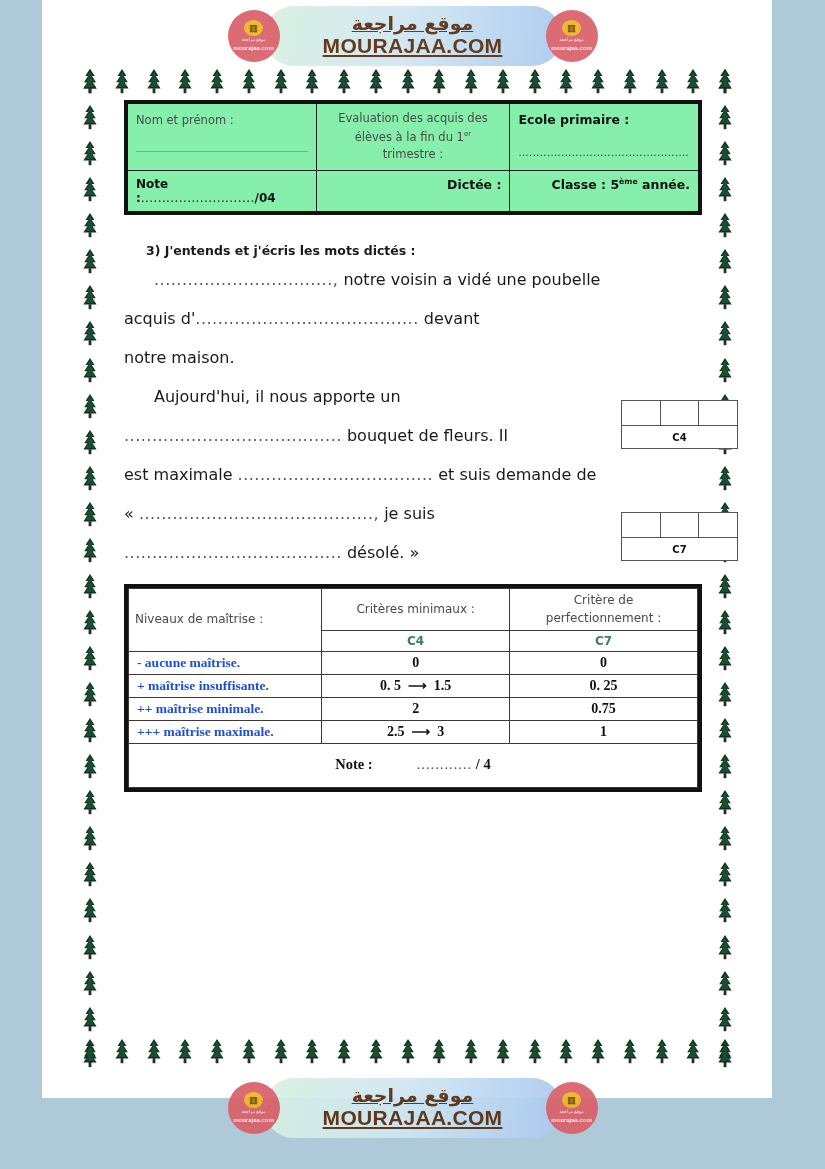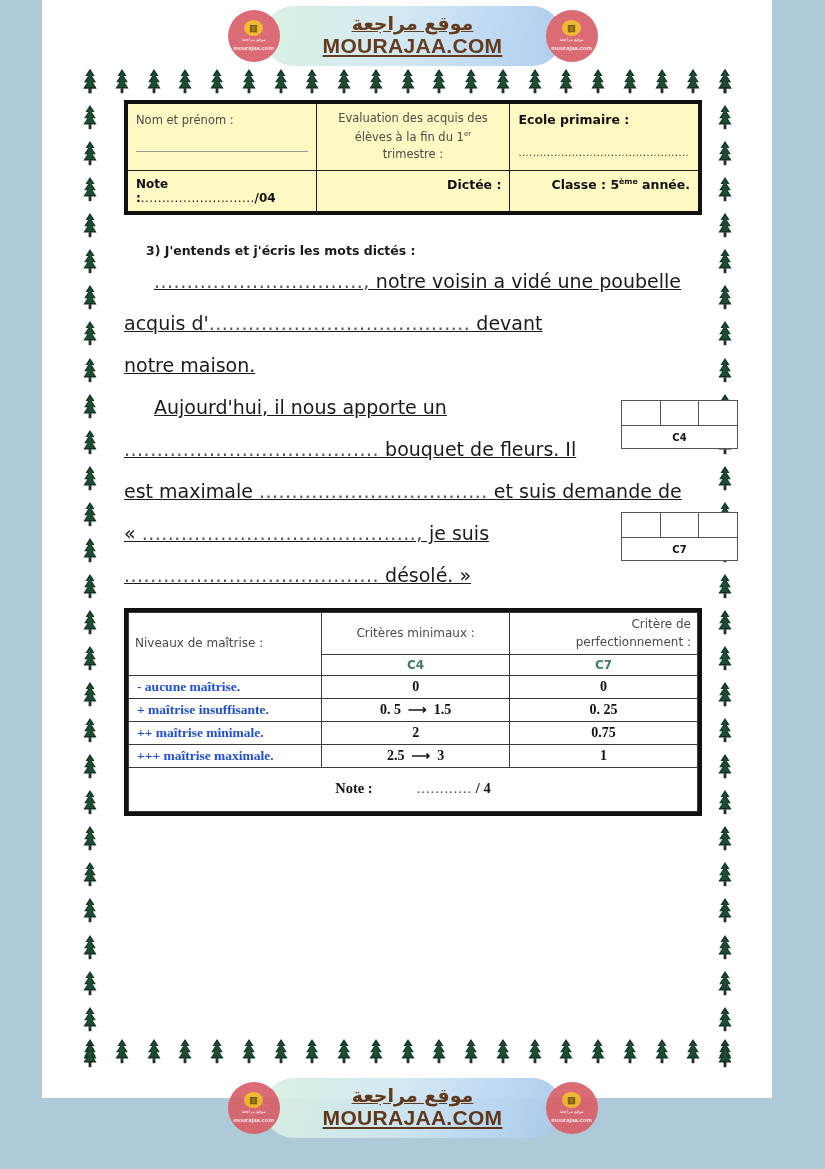--- a/index.html
+++ b/index.html
@@ -146,21 +146,21 @@
     top: 100px;
     width: 578px;
     z-index: 10;
   }
 
   
   #header-table {
     width: 100%;
     border-collapse: collapse;
     border: 4px solid #111;
-    background: #fef9c3;
+    background: #86efac;
     table-layout: fixed;
   }
   #header-table td {
     border: 1.5px solid #222;
     vertical-align: top;
     padding: 6px 8px;
   }
   .hdr-hand {
     font-family: "DejaVu Sans", sans-serif;
     font-size: 11.5px;
@@ -205,26 +205,25 @@
     font-weight: 700;
     color: #1a1a1a;
   }
 
   .dict-body {
     margin-top: 14px;
     position: relative;
   }
   .dline {
     font-family: "DejaVu Sans", sans-serif;
-    font-size: 19px;
+    font-size: 16px;
     color: #1a1a1a;
     line-height: 1;
     margin-bottom: 23px;
     white-space: nowrap;
-    text-decoration: underline;
   }
   .dline.indent { padding-left: 30px; }
   .dline .dots {
     letter-spacing: .5px;
     color: #555;
   }
 
   
   .cbox {
     position: absolute;
@@ -874,21 +873,21 @@
       <div class="bot-row">C7</div>
     </div>
   </div>
 
   <div id="eval-wrap">
     <table id="eval-table">
       <tbody id="eval-body">
           <tr>
             <td rowspan="2" class="eh-hand left" style="width:34%;">Niveaux de maîtrise :</td>
             <td class="eh-hand" style="width:33%;">Critères minimaux :</td>
-            <td class="eh-hand" style="width:33%;text-align:right;">Critère de<br>perfectionnement :</td>
+            <td class="eh-hand" style="width:33%;">Critère de<br>perfectionnement :</td>
           </tr>
           <tr>
             <td class="eh-code">C4</td>
             <td class="eh-code">C7</td>
           </tr>
           <tr>
             <td class="lvl-cell">- aucune maîtrise.</td>
             <td class="val-cell">0</td>
             <td class="val-cell">0</td>
           </tr>

